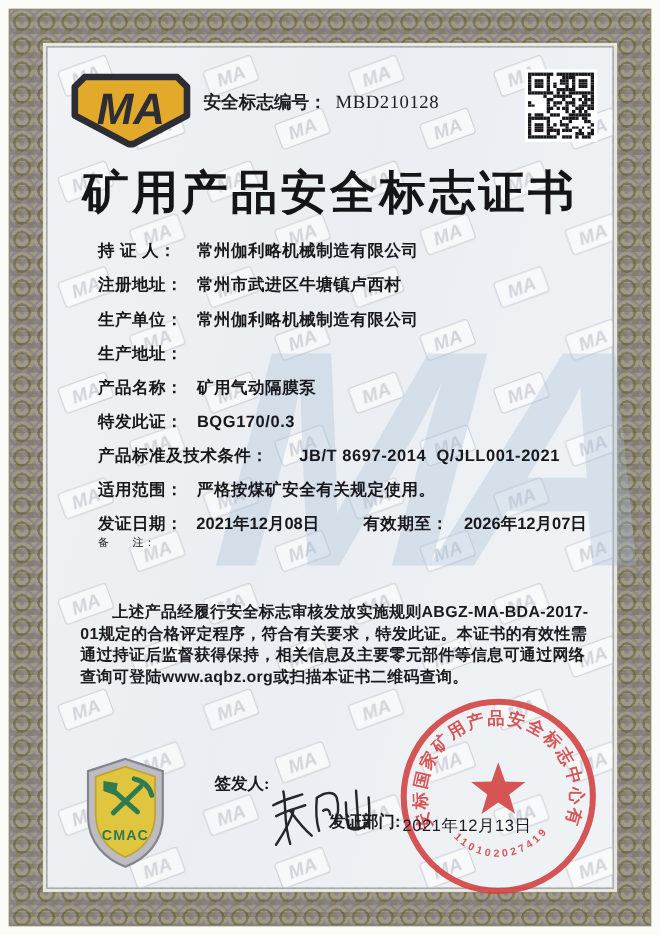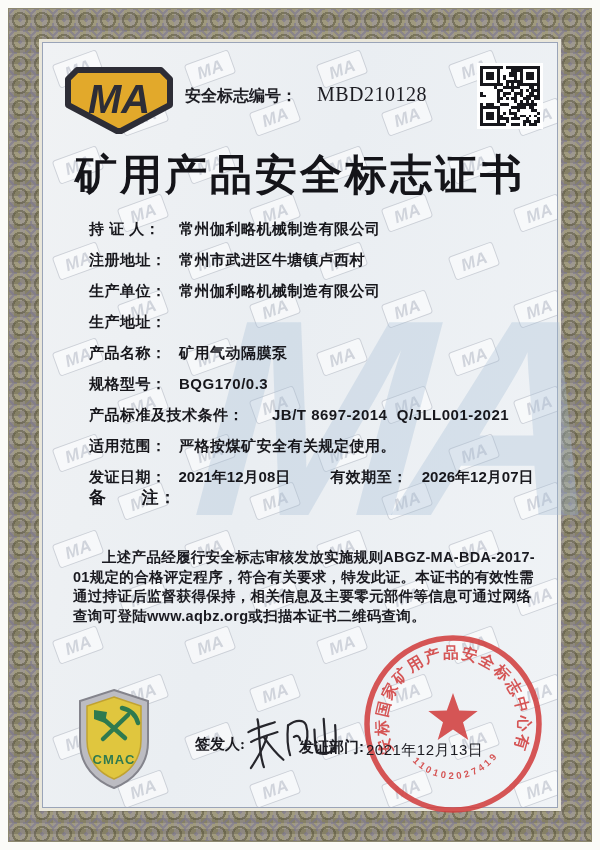--- a/index.html
+++ b/index.html
@@ -35,21 +35,21 @@
     font-size:280px; line-height:1; font-weight:900; font-style:italic;
     letter-spacing:-28px; color:rgba(168,190,214,0.34);
     transform:skewX(-4deg);
   }
 
   .layer { position:absolute; inset:0; z-index:3; }
 
   .ma-logo { position:absolute; left:20px; top:22px; }
 
   .serial { position:absolute; left:142px; top:40px; font-size:16px; font-weight:700; color:#1c1c22; }
-  .serial .num { font-family:"Liberation Serif", serif; font-weight:400; font-size:20px; margin-left:20px; letter-spacing:0.5px; }
+  .serial .num { font-family:"Liberation Serif", serif; font-weight:400; font-size:17px; margin-left:8px; letter-spacing:0.5px; }
 
   .qr { position:absolute; right:14px; top:20px; width:66px; height:66px; background:#fff; padding:3px;
         display:grid; grid-template-columns:repeat(21,1fr); grid-template-rows:repeat(21,1fr); }
   .qr i { display:block; }
   .qr i.d { background:#17171c; }
 
   .title { position:absolute; left:0; right:0; top:104px; text-align:center;
            font-size:42px; font-weight:900; letter-spacing:3px; color:#141419; }
 
   .fields { position:absolute; left:46px; right:16px; top:176px; color:#17171c; }
@@ -57,29 +57,29 @@
   .row .lbl { flex:none; min-width:90px; letter-spacing:0.5px; white-space:pre-wrap; }
   .row .val { white-space:pre-wrap; letter-spacing:0.5px; }
   .row.wide .lbl { min-width:0; }
   .row.wide .val { margin-left:28px; }
   .row .latin { font-family:"Liberation Sans", sans-serif; }
   .dates { display:flex; font-size:15px; line-height:19px; font-weight:700; }
   .dates .lbl { letter-spacing:0.5px; }
   .dates .v1 { margin-left:12px; }
   .dates .lbl2 { margin-left:40px; }
   .dates .v2 { margin-left:14px; }
-  .remark { font-size:17px; font-weight:700; white-space:pre-wrap; letter-spacing:0.5px; }
+  .remark { font-size:10px; font-weight:400; white-space:pre-wrap; letter-spacing:0.5px; }
 
   .statement { position:absolute; left:30px; right:16px; top:505px; z-index:3;
                font-size:14.5px; line-height:19.5px; font-weight:700; color:#1a1a20;
                text-indent:2em; letter-spacing:0.3px; }
 
   .cmac { position:absolute; left:30px; top:645px; }
 
-  .signer { position:absolute; left:152px; top:692px; font-size:15px; font-weight:700; color:#1a1a20;font-family:Liberation Serif, serif; }
+  .signer { position:absolute; left:152px; top:660px; font-size:15px; font-weight:700; color:#1a1a20;font-family:Liberation Serif, serif; }
   .signature { position:absolute; left:198px; top:660px; }
 
   .dept { position:absolute; left:256px; top:695px; font-size:15px; font-weight:700; color:#1a1a20; z-index:6; }
   .dept .date { font-weight:400; margin-left:2px; position:relative; top:3px; letter-spacing:0.5px; }
 
   .stamp { position:absolute; left:315px; top:586px; z-index:5; opacity:0.88; }
 </style>
 </head>
 <body>
 
@@ -577,21 +577,21 @@
           <span class="val">常州伽利略机械制造有限公司</span>
         </div>
         <div class="row">
           <span class="lbl">生产地址：</span>
         </div>
         <div class="row">
           <span class="lbl">产品名称：</span>
           <span class="val">矿用气动隔膜泵</span>
         </div>
         <div class="row">
-          <span class="lbl">规格型号：</span>
+          <span class="lbl">特发此证：</span>
           <span class="val latin">BQG170/0.3</span>
         </div>
         <div class="row wide">
           <span class="lbl">产品标准及技术条件：</span>
           <span class="val latin">JB/T 8697-2014  Q/JLL001-2021</span>
         </div>
         <div class="row">
           <span class="lbl">适用范围：</span>
           <span class="val">严格按煤矿安全有关规定使用。</span>
         </div>

